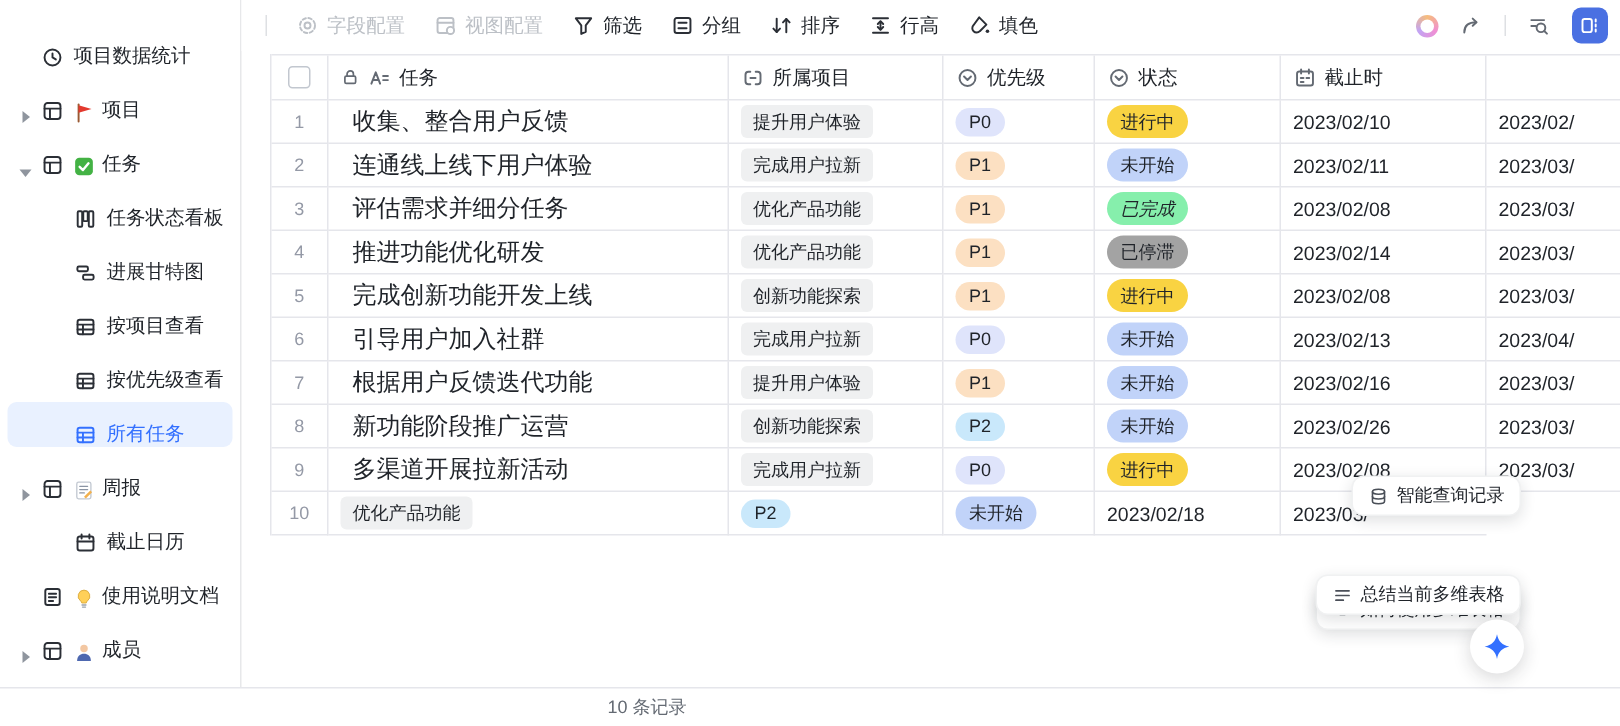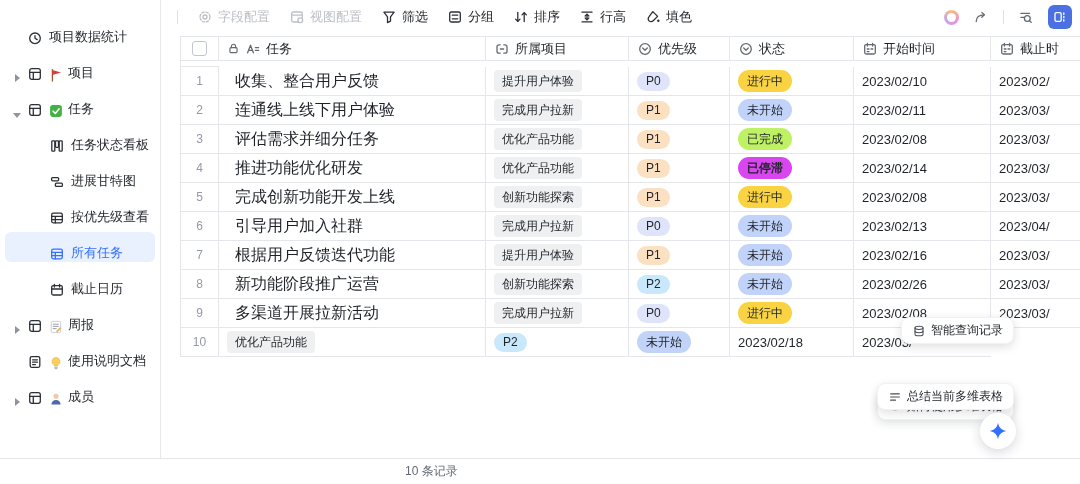--- a/index.html
+++ b/index.html
@@ -141,59 +141,68 @@
         </span>
         <span class="side-label">进展甘特图</span>
       </div>
       <div class="side-item lv1">
         <span class="icon">
           <svg width="16" height="16" viewBox="0 0 16 16" fill="none" stroke="currentColor" stroke-width="1.3" stroke-linecap="round" stroke-linejoin="round">
             <rect x="2.7" y="3.2" width="10.6" height="9.6" rx="1.5"></rect>
             <path d="M2.7 6.4H13.3M2.7 9.6H13.3M6.3 6.4V12.8"></path>
           </svg>
         </span>
-        <span class="side-label">按优先级查看</span>
-      </div>
-      <div class="side-item lv1 selected">
+        <span class="side-label">按项目查看</span>
+      </div>
+      <div class="side-item lv1">
         <span class="icon">
           <svg width="16" height="16" viewBox="0 0 16 16" fill="none" stroke="currentColor" stroke-width="1.3" stroke-linecap="round" stroke-linejoin="round">
             <rect x="2.7" y="3.2" width="10.6" height="9.6" rx="1.5"></rect>
             <path d="M2.7 6.4H13.3M2.7 9.6H13.3M6.3 6.4V12.8"></path>
           </svg>
         </span>
+        <span class="side-label">按优先级查看</span>
+      </div>
+      <div class="side-item lv1 selected">
+        <span class="icon">
+          <svg width="16" height="16" viewBox="0 0 16 16" fill="none" stroke="currentColor" stroke-width="1.3" stroke-linecap="round" stroke-linejoin="round">
+            <rect x="2.7" y="3.2" width="10.6" height="9.6" rx="1.5"></rect>
+            <path d="M2.7 6.4H13.3M2.7 9.6H13.3M6.3 6.4V12.8"></path>
+          </svg>
+        </span>
         <span class="side-label">所有任务</span>
-      </div>
-      <div class="side-item lv1">
-        <span class="icon">
-          <svg width="16" height="16" viewBox="0 0 16 16" fill="none" stroke="currentColor" stroke-width="1.3" stroke-linecap="round" stroke-linejoin="round">
-            <rect x="2.7" y="3.6" width="10.6" height="9.4" rx="1.5"></rect>
-            <path d="M5.4 2.3V5M10.6 2.3V5M2.7 7H13.3"></path>
-          </svg>
-        </span>
-        <span class="side-label">截止日历</span>
       </div>
       <div class="side-item lv0">
         <span class="arrow-slot">
           <span class="tri-right"></span>
         </span>
         <span class="icon">
           <svg width="16" height="16" viewBox="0 0 16 16" fill="none" stroke="currentColor" stroke-width="1.3" stroke-linecap="round" stroke-linejoin="round">
             <rect x="2.7" y="2.7" width="10.6" height="10.6" rx="2"></rect>
             <path d="M2.7 6.4H13.3M6.3 6.4V13.3"></path>
           </svg>
         </span>
         <span class="emoji icon">
           <svg width="14" height="14" viewBox="0 0 14 14">
             <rect x="2.2" y="1.4" width="9.4" height="11.2" rx="1.2" fill="#fff" stroke="#c3c9d2" stroke-width="0.9"></rect>
             <path d="M4.2 4.2H9.4M4.2 6.4H9.4M4.2 8.6H7.2" stroke="#8a94a3" stroke-width="0.9" stroke-linecap="round"></path>
             <path d="M7.6 12.2L11.8 8L13 9.2L8.8 13.4Z" fill="#f2b04c" transform="translate(-0.6,-1)"></path>
           </svg>
         </span>
         <span class="side-label">周报</span>
       </div>
+      <div class="side-item lv1">
+        <span class="icon">
+          <svg width="16" height="16" viewBox="0 0 16 16" fill="none" stroke="currentColor" stroke-width="1.3" stroke-linecap="round" stroke-linejoin="round">
+            <rect x="2.7" y="3.6" width="10.6" height="9.4" rx="1.5"></rect>
+            <path d="M5.4 2.3V5M10.6 2.3V5M2.7 7H13.3"></path>
+          </svg>
+        </span>
+        <span class="side-label">截止日历</span>
+      </div>
       <div class="side-item lv0">
         <span class="arrow-slot"></span>
         <span class="icon">
           <svg width="16" height="16" viewBox="0 0 16 16" fill="none" stroke="currentColor" stroke-width="1.3" stroke-linecap="round" stroke-linejoin="round">
             <rect x="3.2" y="2.7" width="9.6" height="10.6" rx="1.5"></rect>
             <path d="M5.6 5.8H10.4M5.6 8.2H10.4M5.6 10.6H8.4"></path>
           </svg>
         </span>
         <span class="emoji icon">
           <svg width="14" height="14" viewBox="0 0 14 14">
@@ -368,29 +377,20 @@
           </span>
           <span>状态</span>
         </div>
         <div class="cell hcell">
           <span class="icon">
             <svg width="16" height="16" viewBox="0 0 16 16" fill="none" stroke="currentColor" stroke-width="1.3" stroke-linecap="round" stroke-linejoin="round">
               <rect x="2.7" y="3.6" width="10.6" height="9.4" rx="1.5"></rect>
               <path d="M5.4 2.3V5M10.6 2.3V5M5.2 8H7M9 8H10.8M5.2 10.6H7"></path>
             </svg>
           </span>
-          <span>开始时间</span>
-        </div>
-        <div class="cell hcell">
-          <span class="icon">
-            <svg width="16" height="16" viewBox="0 0 16 16" fill="none" stroke="currentColor" stroke-width="1.3" stroke-linecap="round" stroke-linejoin="round">
-              <rect x="2.7" y="3.6" width="10.6" height="9.4" rx="1.5"></rect>
-              <path d="M5.4 2.3V5M10.6 2.3V5M5.2 8H7M9 8H10.8M5.2 10.6H7"></path>
-            </svg>
-          </span>
           <span>截止时</span>
         </div>
         <div class="cell"></div>
       </div>
       <div class="trow">
         <div class="cell numcell">1</div>
         <div class="cell taskcell">收集、整合用户反馈</div>
         <div class="cell tagcell">
           <span class="gtag" style="background: rgb(239, 240, 241);">提升用户体验</span>
         </div>
@@ -421,36 +421,36 @@
       <div class="trow">
         <div class="cell numcell">3</div>
         <div class="cell taskcell">评估需求并细分任务</div>
         <div class="cell tagcell">
           <span class="gtag" style="background: rgb(239, 240, 241);">优化产品功能</span>
         </div>
         <div class="cell tagcell">
           <span class="pill" style="background: rgb(252, 224, 194);">P1</span>
         </div>
         <div class="cell tagcell">
-          <span class="pill" style="background: #bef264;">已完成</span>
+          <span class="pill" style="background: #86efac; font-style: italic;">已完成</span>
         </div>
         <div class="cell datecell">2023/02/08</div>
         <div class="cell datecell">2023/03/</div>
       </div>
       <div class="trow">
         <div class="cell numcell">4</div>
         <div class="cell taskcell">推进功能优化研发</div>
         <div class="cell tagcell">
           <span class="gtag" style="background: rgb(239, 240, 241);">优化产品功能</span>
         </div>
         <div class="cell tagcell">
           <span class="pill" style="background: rgb(252, 224, 194);">P1</span>
         </div>
         <div class="cell tagcell">
-          <span class="pill" style="background: #d946ef; font-weight: bold;">已停滞</span>
+          <span class="pill" style="background: #a3a3a3;">已停滞</span>
         </div>
         <div class="cell datecell">2023/02/14</div>
         <div class="cell datecell">2023/03/</div>
       </div>
       <div class="trow">
         <div class="cell numcell">5</div>
         <div class="cell taskcell">完成创新功能开发上线</div>
         <div class="cell tagcell">
           <span class="gtag" style="background: rgb(239, 240, 241);">创新功能探索</span>
         </div>

